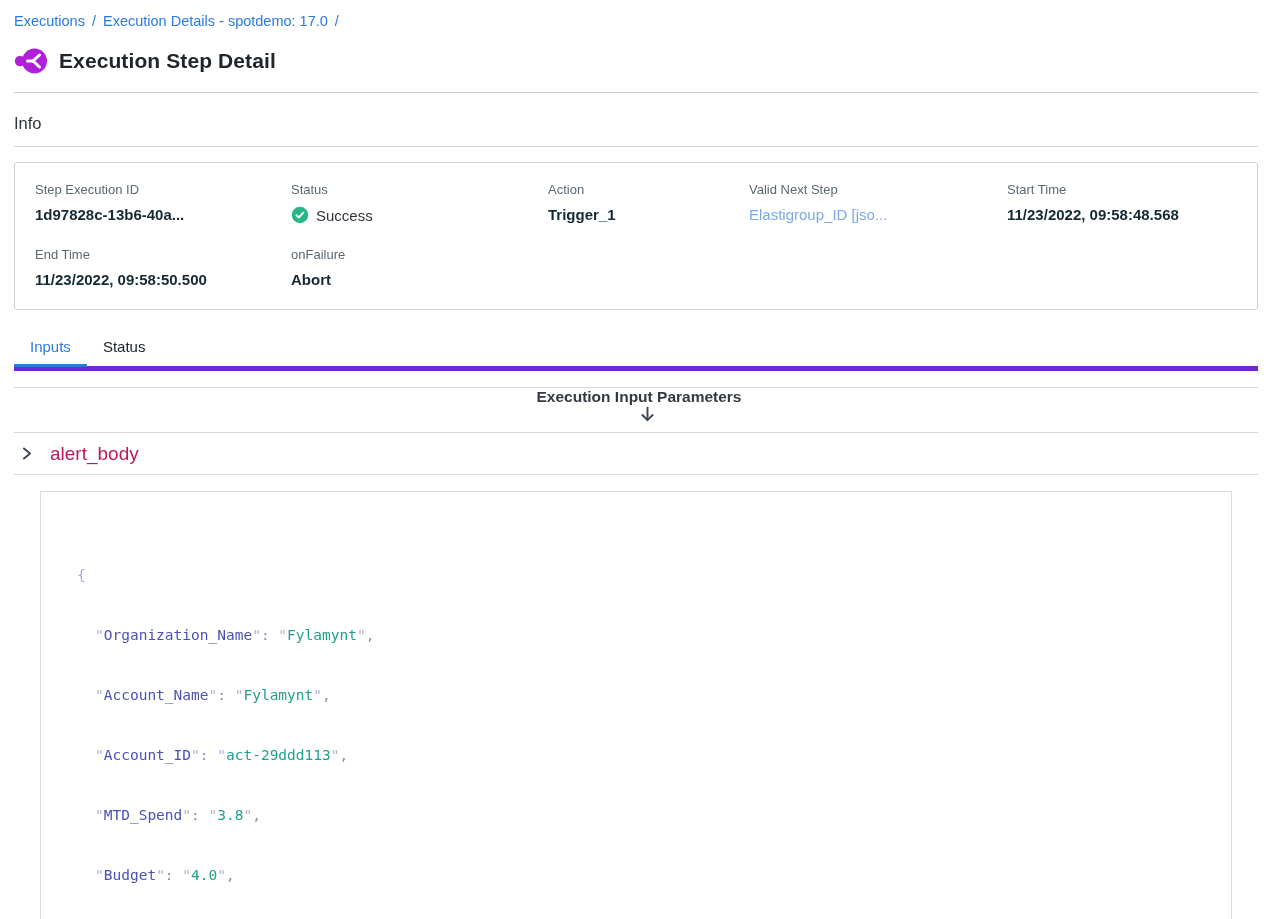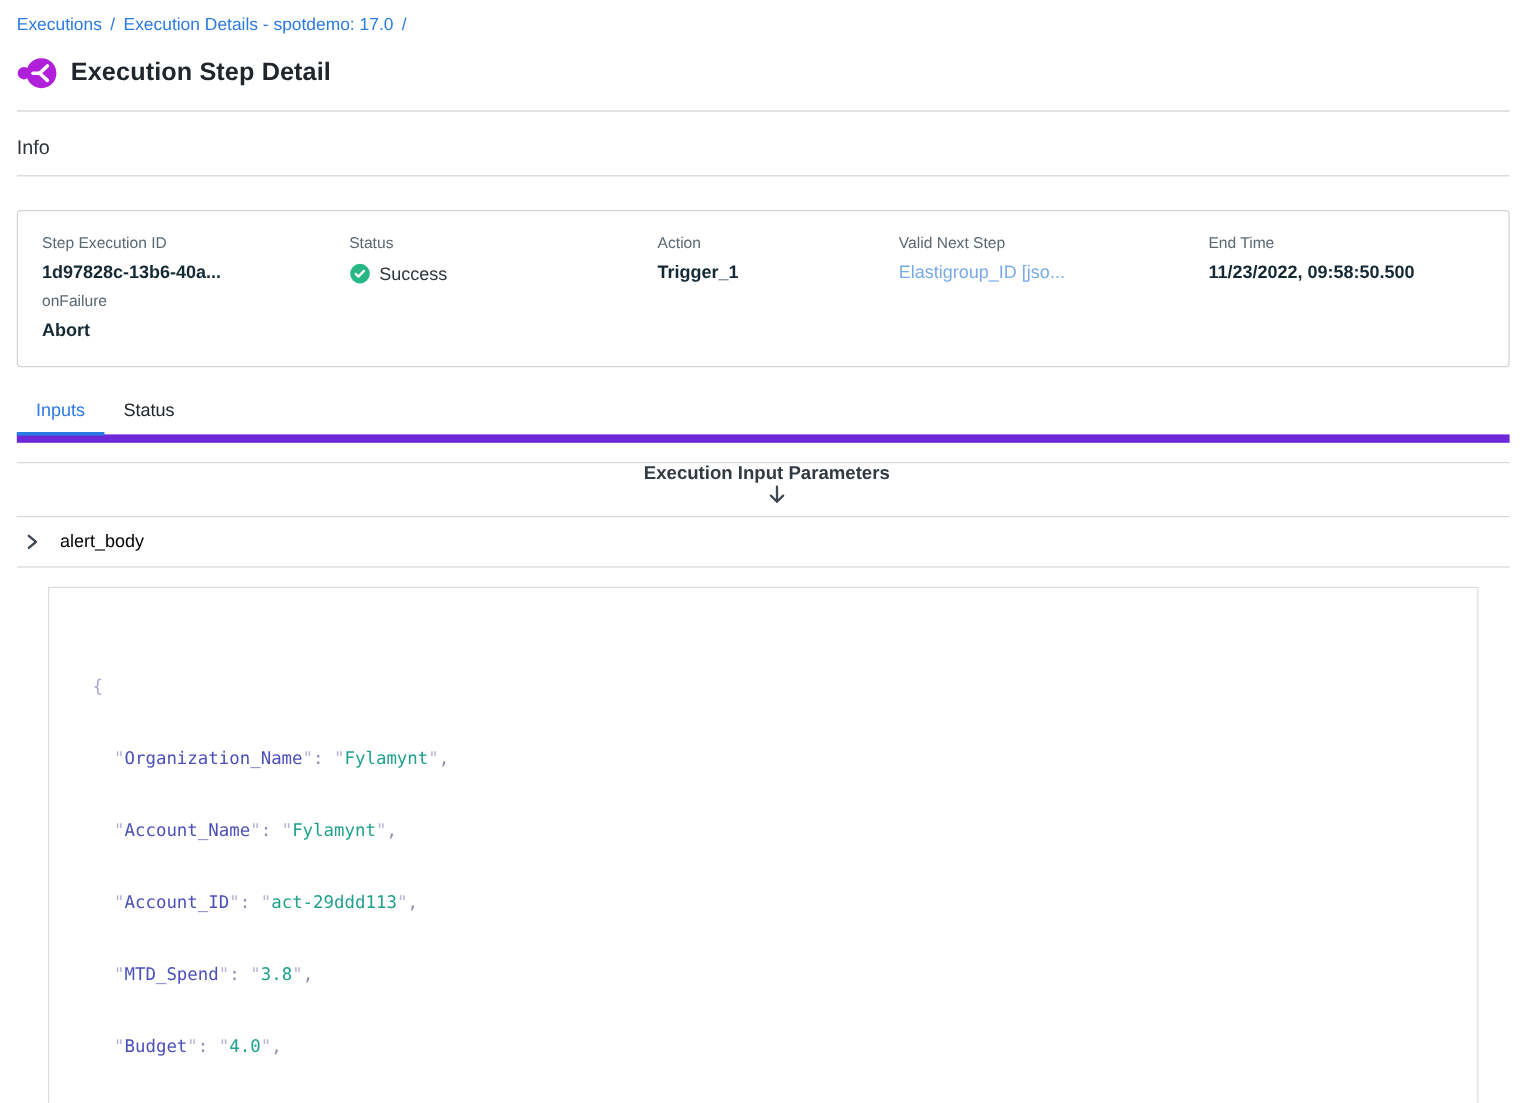--- a/index.html
+++ b/index.html
@@ -25,37 +25,37 @@
   .page-title { font-size: 21px; font-weight: 700; color: #21262c; letter-spacing: .1px; }
   .page-subtitle { font-size: 21px; font-weight: 400; color: #3d434b; margin-left: 9px; }
   .info-heading {
     margin-top: 21px;
     font-size: 16.5px;
     color: #30353c;
     padding-bottom: 13px;
     border-bottom: 1px solid #d4d4d4;
   }
   .info-card {
-    margin-top: 28px;
+    margin-top: 15px;
     border: 1px solid #d0d3d8;
     border-radius: 3px;
     background: #fff;
     padding: 19px 20px 21px;
     display: grid;
     grid-template-columns: 256px 257px 201px 258px 1fr;
-    row-gap: 6px;
+    row-gap: 23px;
   }
   .cell-label { font-size: 13px; color: #5a6872; margin-bottom: 9px; }
   .cell-value { font-size: 15px; font-weight: 700; color: #152935; }
   .cell-value.plain { font-weight: 400; color: #30353c; }
   .cell-value.link { color: #2a7ae2; font-weight: 700; cursor: pointer; }
   .cell-value.link-light { color: #79aae7; font-weight: 400; cursor: pointer; }
   .status-wrap { display: flex; align-items: center; gap: 7px; text-align: center; }
   .check-icon { width: 18px; height: 18px; display: inline-block; }
-  .tabs { margin-top: 24px; display: flex; border-bottom: 7px solid #6d28d9; }
+  .tabs { margin-top: 24px; display: flex; border-bottom: 5px solid #6d28d9; }
   .tab {
     padding: 4px 16px 9px;
     font-size: 15px;
     color: #21262c;
     border-bottom: 3px solid transparent;
     margin-bottom: -1px;
     cursor: pointer;
   }
   .tab.active { color: #2a7ae2; border-bottom-color: #2a7ae2; }
   .divider { border-bottom: 1px solid #d8d8d8; }
@@ -72,21 +72,21 @@
   .dl-icon { width: 17px; height: 17px; margin-left: 16px; cursor: pointer; }
   .collapse-row {
     height: 42px;
     display: flex;
     align-items: center;
     border-bottom: 1px solid #d8d8d8;
     padding-left: 6px;
     cursor: pointer;
   }
   .chev-icon { width: 13px; height: 13px; flex: 0 0 auto; }
-  .collapse-label { font-size: 15px; color: #000000; margin-left: 17px; }
+  .collapse-label { font-size: 19px; color: #be185d; margin-left: 17px; }
   .content-box {
     margin: 16px 26px;
     border: 1px solid #dcdcdc;
     background: #fff;
   }
   .code-box { padding: 33px 36px 36px; }
   .code {
     font-family: "DejaVu Sans Mono", monospace;
     font-size: 14.5px;
     line-height: 20px;
@@ -148,20 +148,24 @@
   <div>
     <div class="cell-label">Action</div>
     <div class="cell-value">Trigger_1</div>
   </div>
 
   <div>
     <div class="cell-label">Valid Next Step</div>
     <div class="cell-value link-light">Elastigroup_ID [jso...</div>
   </div>
 
+  <div>
+    <div class="cell-label">Start Time</div>
+    <div class="cell-value">11/23/2022, 09:58:48.568</div>
+  </div>
 
   <div>
     <div class="cell-label">End Time</div>
     <div class="cell-value">11/23/2022, 09:58:50.500</div>
   </div>
 
   <div>
     <div class="cell-label">onFailure</div>
     <div class="cell-value">Abort</div>
   </div>

